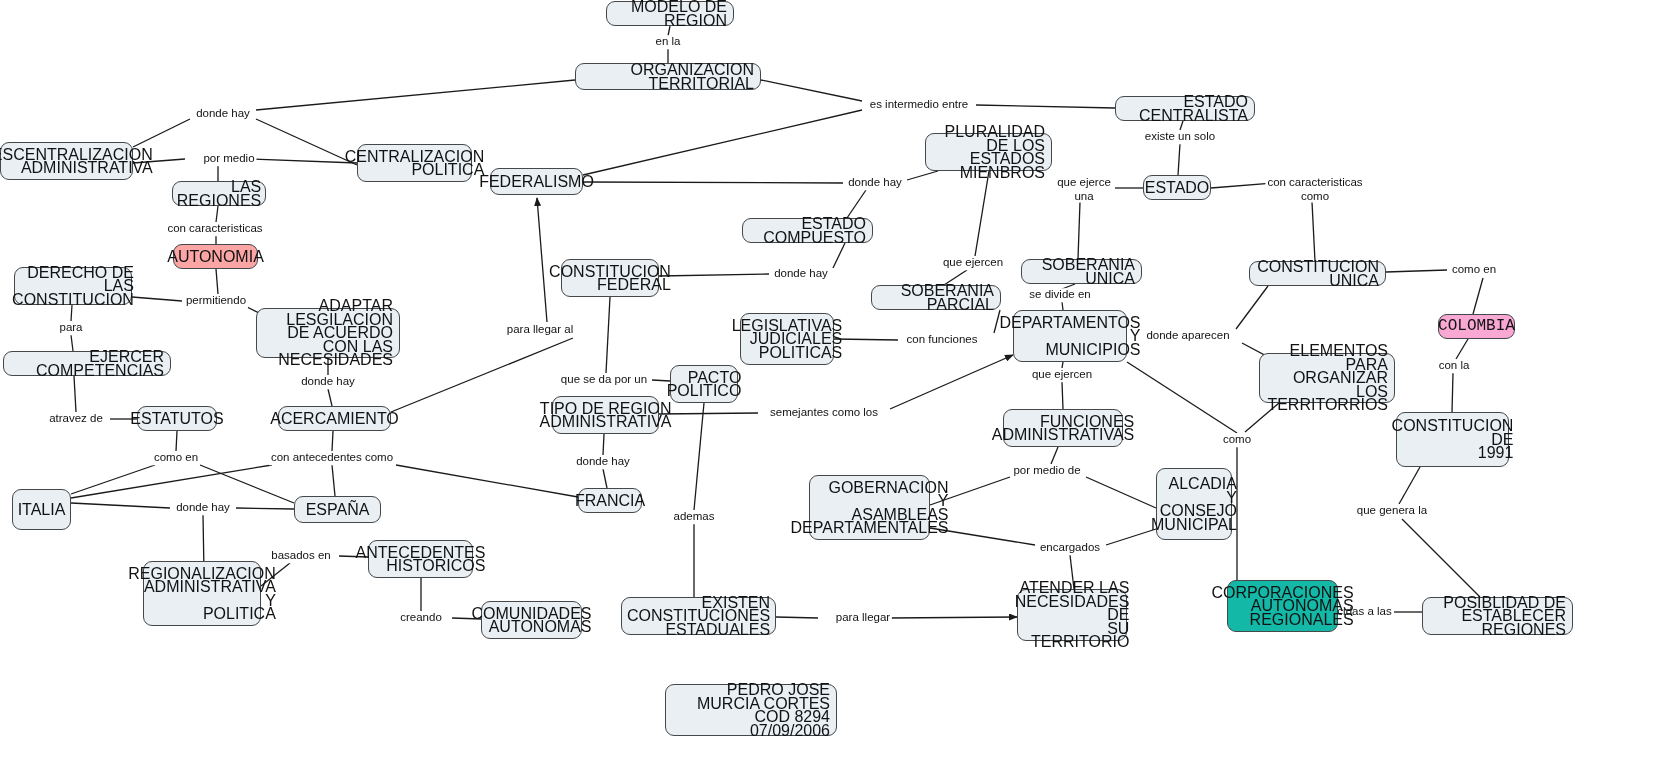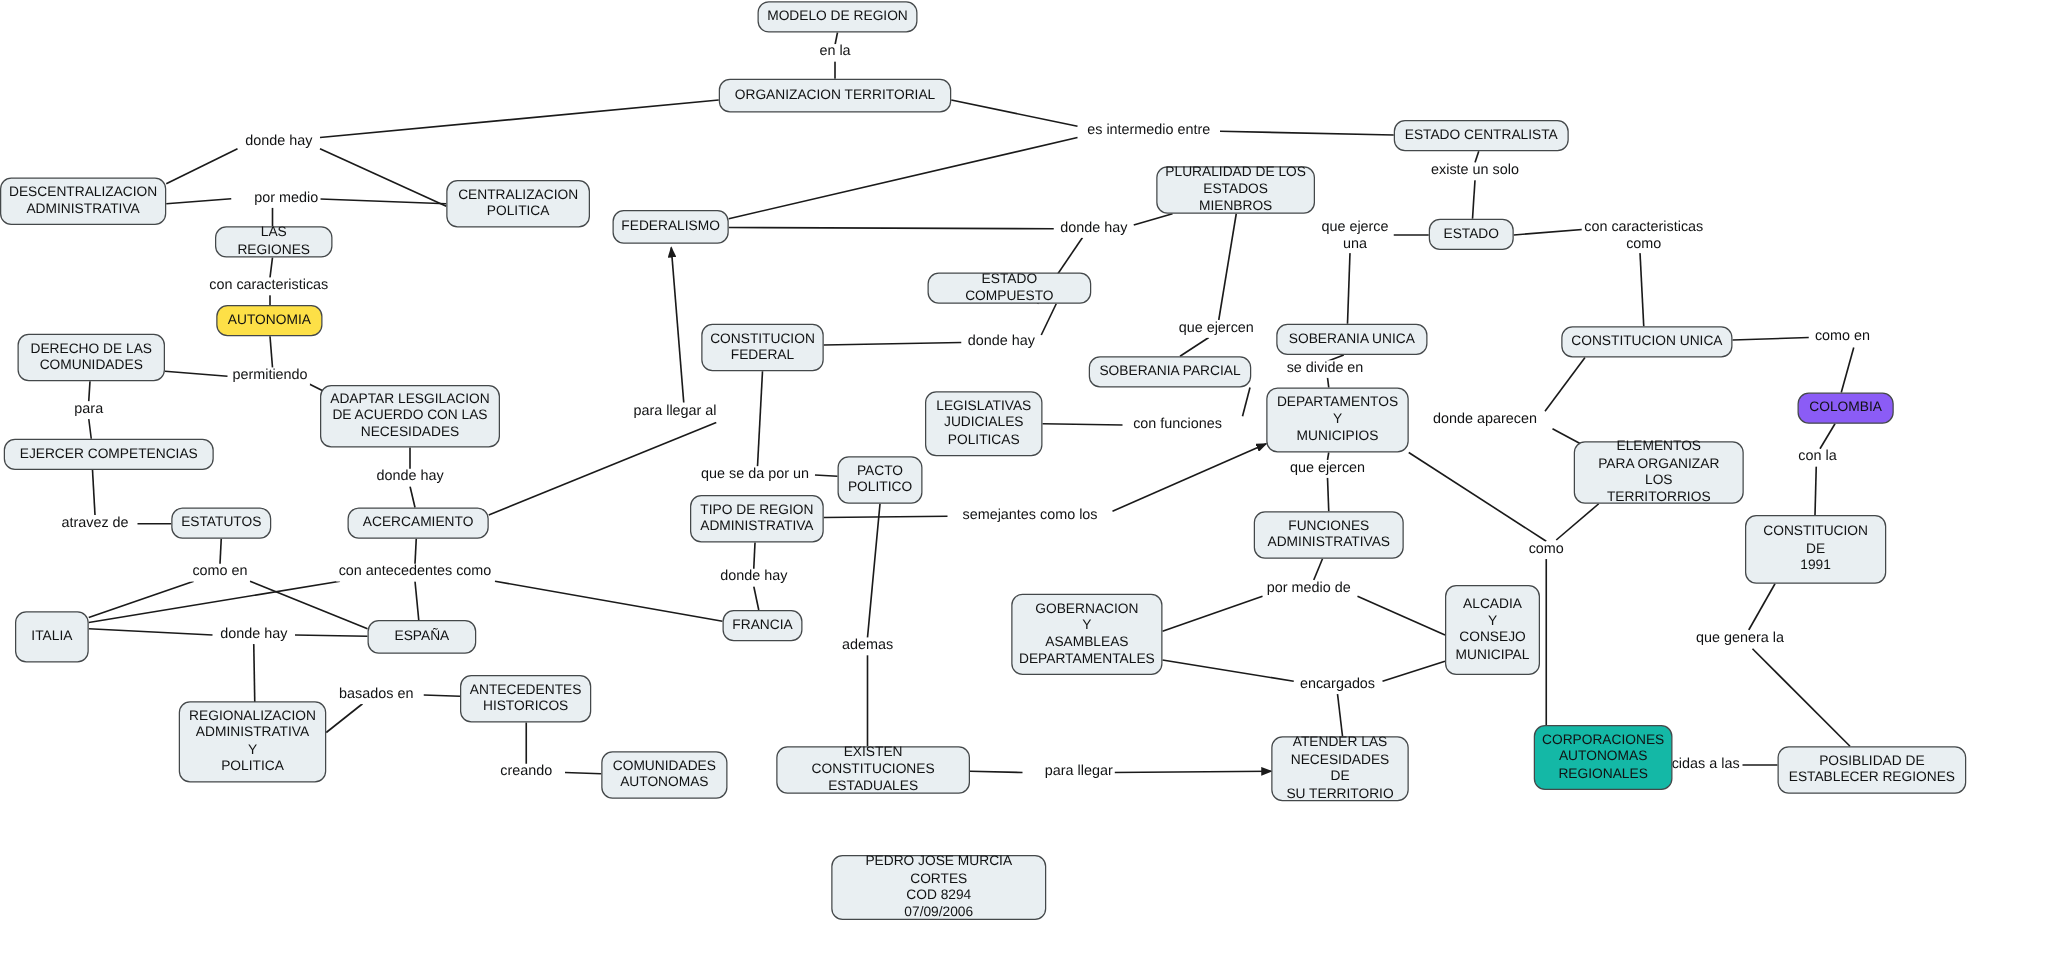--- a/index.html
+++ b/index.html
@@ -25,23 +25,23 @@
     height: 781px;
     pointer-events: none;
   }
   .node {
     position: absolute;
     box-sizing: border-box;
     background: #e9eff2;
     border: 1px solid #44484a;
     border-radius: 9px;
     color: #111213;
-    font-size: 11px;
+    font-size: 16px;
     line-height: 13.5px;
-    text-align: center;
+    text-align: right;
     display: flex;
     align-items: center;
     justify-content: center;
     white-space: pre-line;
     padding: 2px 6px;
     z-index: 3;
   }
   .linklabel {
     position: absolute;
     background: #ffffff;
@@ -196,23 +196,23 @@
       <div class="linklabel" style="left: 1392px; top: 511px;">que genera la</div>
     </div>
   <div id="node-layer">
       <div class="node" style="left: 606px; top: 1px; width: 128px; height: 25px; background: rgb(233, 239, 242); border-color: rgb(68, 72, 74); color: rgb(17, 18, 19);">MODELO DE REGION</div>
       <div class="node" style="left: 575px; top: 63px; width: 186px; height: 27px; background: rgb(233, 239, 242); border-color: rgb(68, 72, 74); color: rgb(17, 18, 19);">ORGANIZACION TERRITORIAL</div>
       <div class="node" style="left: 0px; top: 142px; width: 133px; height: 38px; background: rgb(233, 239, 242); border-color: rgb(68, 72, 74); color: rgb(17, 18, 19);">DESCENTRALIZACION
 ADMINISTRATIVA</div>
       <div class="node" style="left: 357px; top: 144px; width: 115px; height: 38px; background: rgb(233, 239, 242); border-color: rgb(68, 72, 74); color: rgb(17, 18, 19);">CENTRALIZACION
 POLITICA</div>
       <div class="node" style="left: 172px; top: 181px; width: 94px; height: 25px; background: rgb(233, 239, 242); border-color: rgb(68, 72, 74); color: rgb(17, 18, 19);">LAS REGIONES</div>
-      <div class="node" style="left: 173px; top: 244px; width: 85px; height: 25px; background: #fde047; border-color: rgb(68, 72, 74); color: rgb(17, 18, 19);">AUTONOMIA</div>
+      <div class="node" style="left: 173px; top: 244px; width: 85px; height: 25px; background: #fca5a5; border-color: rgb(68, 72, 74); color: rgb(17, 18, 19);">AUTONOMIA</div>
       <div class="node" style="left: 14px; top: 267px; width: 118px; height: 38px; background: rgb(233, 239, 242); border-color: rgb(68, 72, 74); color: rgb(17, 18, 19);">DERECHO DE LAS
-COMUNIDADES</div>
+CONSTITUCION</div>
       <div class="node" style="left: 3px; top: 351px; width: 168px; height: 25px; background: rgb(233, 239, 242); border-color: rgb(68, 72, 74); color: rgb(17, 18, 19);">EJERCER COMPETENCIAS</div>
       <div class="node" style="left: 256px; top: 308px; width: 144px; height: 50px; background: rgb(233, 239, 242); border-color: rgb(68, 72, 74); color: rgb(17, 18, 19);">ADAPTAR LESGILACION
 DE ACUERDO CON LAS
 NECESIDADES</div>
       <div class="node" style="left: 137px; top: 406px; width: 80px; height: 25px; background: rgb(233, 239, 242); border-color: rgb(68, 72, 74); color: rgb(17, 18, 19);">ESTATUTOS</div>
       <div class="node" style="left: 278px; top: 406px; width: 113px; height: 25px; background: rgb(233, 239, 242); border-color: rgb(68, 72, 74); color: rgb(17, 18, 19);">ACERCAMIENTO</div>
       <div class="node" style="left: 12px; top: 489px; width: 59px; height: 41px; background: rgb(233, 239, 242); border-color: rgb(68, 72, 74); color: rgb(17, 18, 19);">ITALIA</div>
       <div class="node" style="left: 294px; top: 496px; width: 87px; height: 27px; background: rgb(233, 239, 242); border-color: rgb(68, 72, 74); color: rgb(17, 18, 19);">ESPAÑA</div>
       <div class="node" style="left: 143px; top: 561px; width: 118px; height: 65px; background: rgb(233, 239, 242); border-color: rgb(68, 72, 74); color: rgb(17, 18, 19);">REGIONALIZACION
 ADMINISTRATIVA
@@ -258,21 +258,21 @@
       <div class="node" style="left: 1017px; top: 589px; width: 110px; height: 52px; background: rgb(233, 239, 242); border-color: rgb(68, 72, 74); color: rgb(17, 18, 19);">ATENDER LAS
 NECESIDADES DE
 SU TERRITORIO</div>
       <div class="node" style="left: 1182px; top: 580px; width: 111px; height: 52px; background: #14b8a6; border-color: rgb(68, 72, 74); color: rgb(17, 18, 19); margin-left: 45px;">CORPORACIONES
 AUTONOMAS
 REGIONALES</div>
       <div class="node" style="left: 1249px; top: 261px; width: 137px; height: 25px; background: rgb(233, 239, 242); border-color: rgb(68, 72, 74); color: rgb(17, 18, 19);">CONSTITUCION UNICA</div>
       <div class="node" style="left: 1259px; top: 353px; width: 136px; height: 50px; background: rgb(233, 239, 242); border-color: rgb(68, 72, 74); color: rgb(17, 18, 19);">ELEMENTOS
 PARA ORGANIZAR LOS
 TERRITORRIOS</div>
-      <div class="node" style="left: 1438px; top: 314px; width: 77px; height: 25px; background: #8b5cf6; border-color: rgb(68, 72, 74); color: rgb(17, 18, 19);">COLOMBIA</div>
+      <div class="node" style="left: 1438px; top: 314px; width: 77px; height: 25px; background: #f9a8d4; border-color: rgb(68, 72, 74); color: rgb(17, 18, 19); font-family: Liberation Mono, monospace;">COLOMBIA</div>
       <div class="node" style="left: 1396px; top: 412px; width: 113px; height: 55px; background: rgb(233, 239, 242); border-color: rgb(68, 72, 74); color: rgb(17, 18, 19);">CONSTITUCION DE
 1991</div>
       <div class="node" style="left: 1422px; top: 597px; width: 151px; height: 38px; background: rgb(233, 239, 242); border-color: rgb(68, 72, 74); color: rgb(17, 18, 19);">POSIBLIDAD DE
 ESTABLECER REGIONES</div>
       <div class="node" style="left: 665px; top: 684px; width: 172px; height: 52px; background: rgb(233, 239, 242); border-color: rgb(68, 72, 74); color: rgb(17, 18, 19);">PEDRO JOSE MURCIA CORTES
 COD 8294
 07/09/2006</div>
     </div>
 </div>
 

